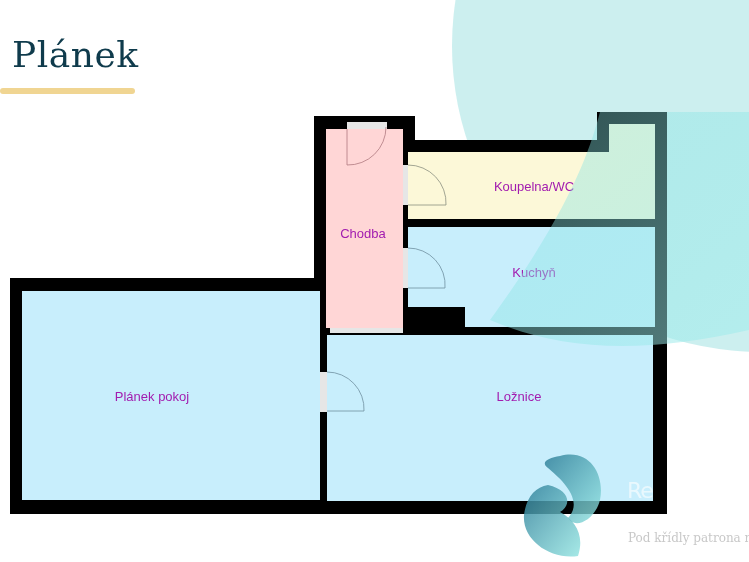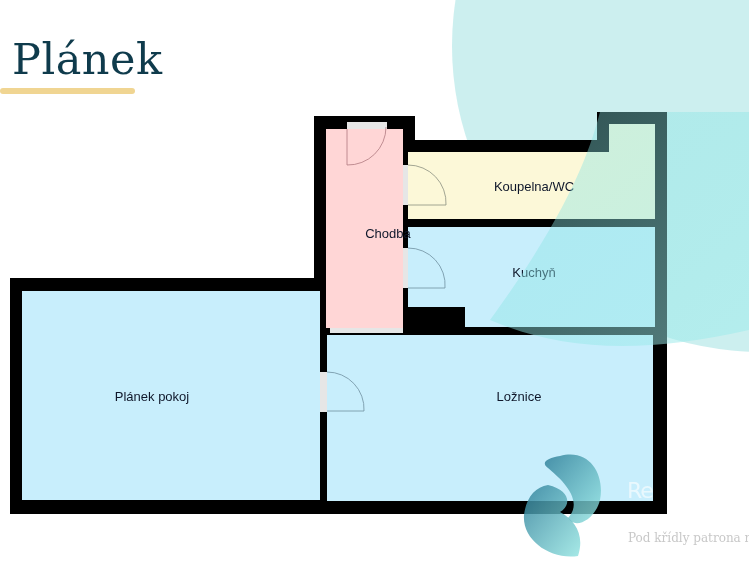--- a/index.html
+++ b/index.html
@@ -1,22 +1,22 @@
 <!DOCTYPE html>
 <html><head>
 <meta charset="utf-8">
 <style>
   html, body { margin:0; padding:0; }
   body { width:749px; height:562px; position:relative; overflow:hidden; background:#ffffff; font-family:"Liberation Sans", sans-serif; }
   .bg-circle { position:absolute; left:452px; top:-260px; width:620px; height:612px; border-radius:50%; background:#c9eeee; opacity:0.95; }
-  .title { position:absolute; left:12px; top:34px; font-family:"DejaVu Serif", serif; font-size:43px; color:#0f3b4c; letter-spacing:0.5px; }
+  .title { position:absolute; left:12px; top:34px; font-family:"DejaVu Serif", serif; font-size:36px; color:#0f3b4c; letter-spacing:0.5px; }
   .underline { position:absolute; left:0; top:88px; width:135px; height:6px; border-radius:3px; background:#f0d592; }
   .wall { position:absolute; background:#000; }
   .room { position:absolute; }
-  .label { position:absolute; font-family:"Liberation Sans", sans-serif; font-size:13px; color:#0f172a; transform:translate(-50%,-50%); white-space:nowrap; }
+  .label { position:absolute; font-family:"Liberation Sans", sans-serif; font-size:13px; color:#a21caf; transform:translate(-50%,-50%); white-space:nowrap; }
   .gap { position:absolute; background:#e6e6e6; }
   .overlay { position:absolute; pointer-events:none; }
   .brand { position:absolute; left:627px; top:478px; font-family:"DejaVu Sans", sans-serif; font-size:22px; color:#ffffff; opacity:0.6; letter-spacing:-1px; }
   .slogan { position:absolute; left:628px; top:531px; font-family:"DejaVu Serif", serif; font-size:12px; color:#c8c8c8; white-space:nowrap; }
 </style>
 </head>
 <body>
 
 <div class="bg-circle"></div>
 
@@ -46,21 +46,21 @@
   <div class="gap" style="left:330px;top:328px;width:73px;height:5px;"></div>
 
   <svg class="overlay" style="left:0;top:0;" width="749" height="562">
     <path d="M347 129 L347 165 A38 38 0 0 0 386 127" fill="none" stroke="#b07a80" stroke-width="0.8"></path>
     <path d="M408 165 A38 38 0 0 1 446 205 L408 205" fill="none" stroke="#8a8f80" stroke-width="0.8"></path>
     <path d="M408 248 A37 37 0 0 1 445 288 L408 288" fill="none" stroke="#6f8fa0" stroke-width="0.8"></path>
     <path d="M327 372 A37 37 0 0 1 364 411 L327 411" fill="none" stroke="#6f8fa0" stroke-width="0.8"></path>
   </svg>
 
   <div class="label" style="left:152px;top:396px;">Plánek pokoj</div>
-  <div class="label" style="left:363px;top:233px;margin-left:25px;">Chodba</div>
+  <div class="label" style="left:363px;top:233px;">Chodba</div>
   <div class="label" style="left:534px;top:186px;">Koupelna/WC</div>
   <div class="label" style="left:534px;top:272px;">Kuchyň</div>
   <div class="label" style="left:519px;top:396px;">Ložnice</div>
 </div>
 
 <svg class="overlay" style="left:0;top:0;" width="749" height="562">
   <defs>
     <linearGradient id="tg" x1="0" y1="0" x2="1" y2="1">
       <stop offset="0" stop-color="#7fe0e0" stop-opacity="0.35"></stop>
       <stop offset="1" stop-color="#a0ecec" stop-opacity="0.55"></stop>

